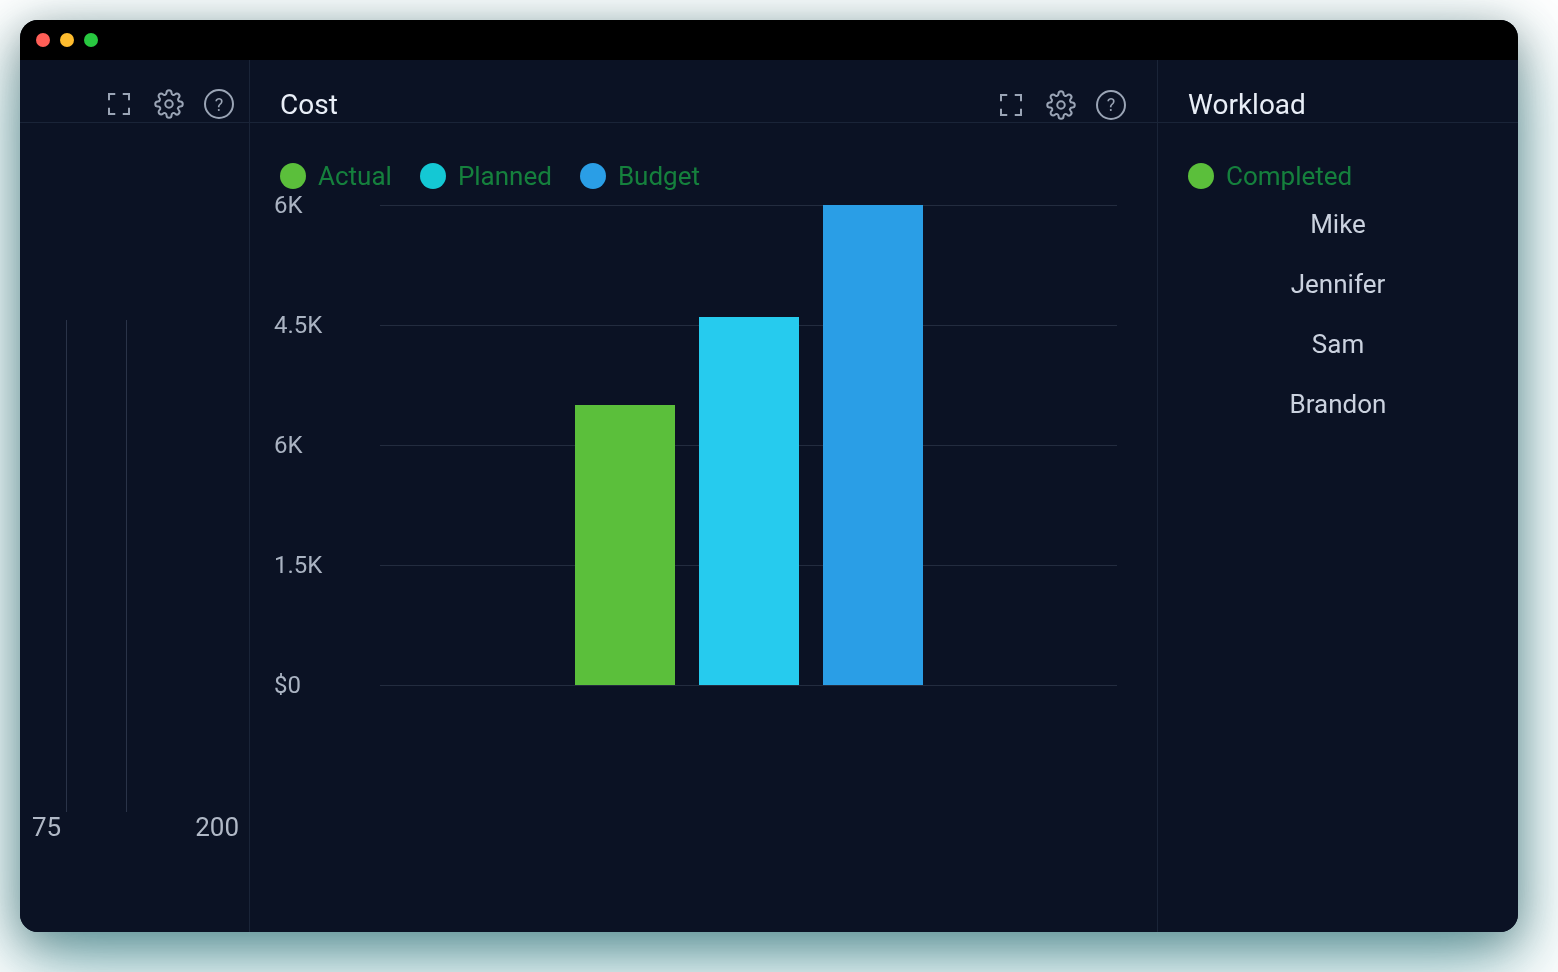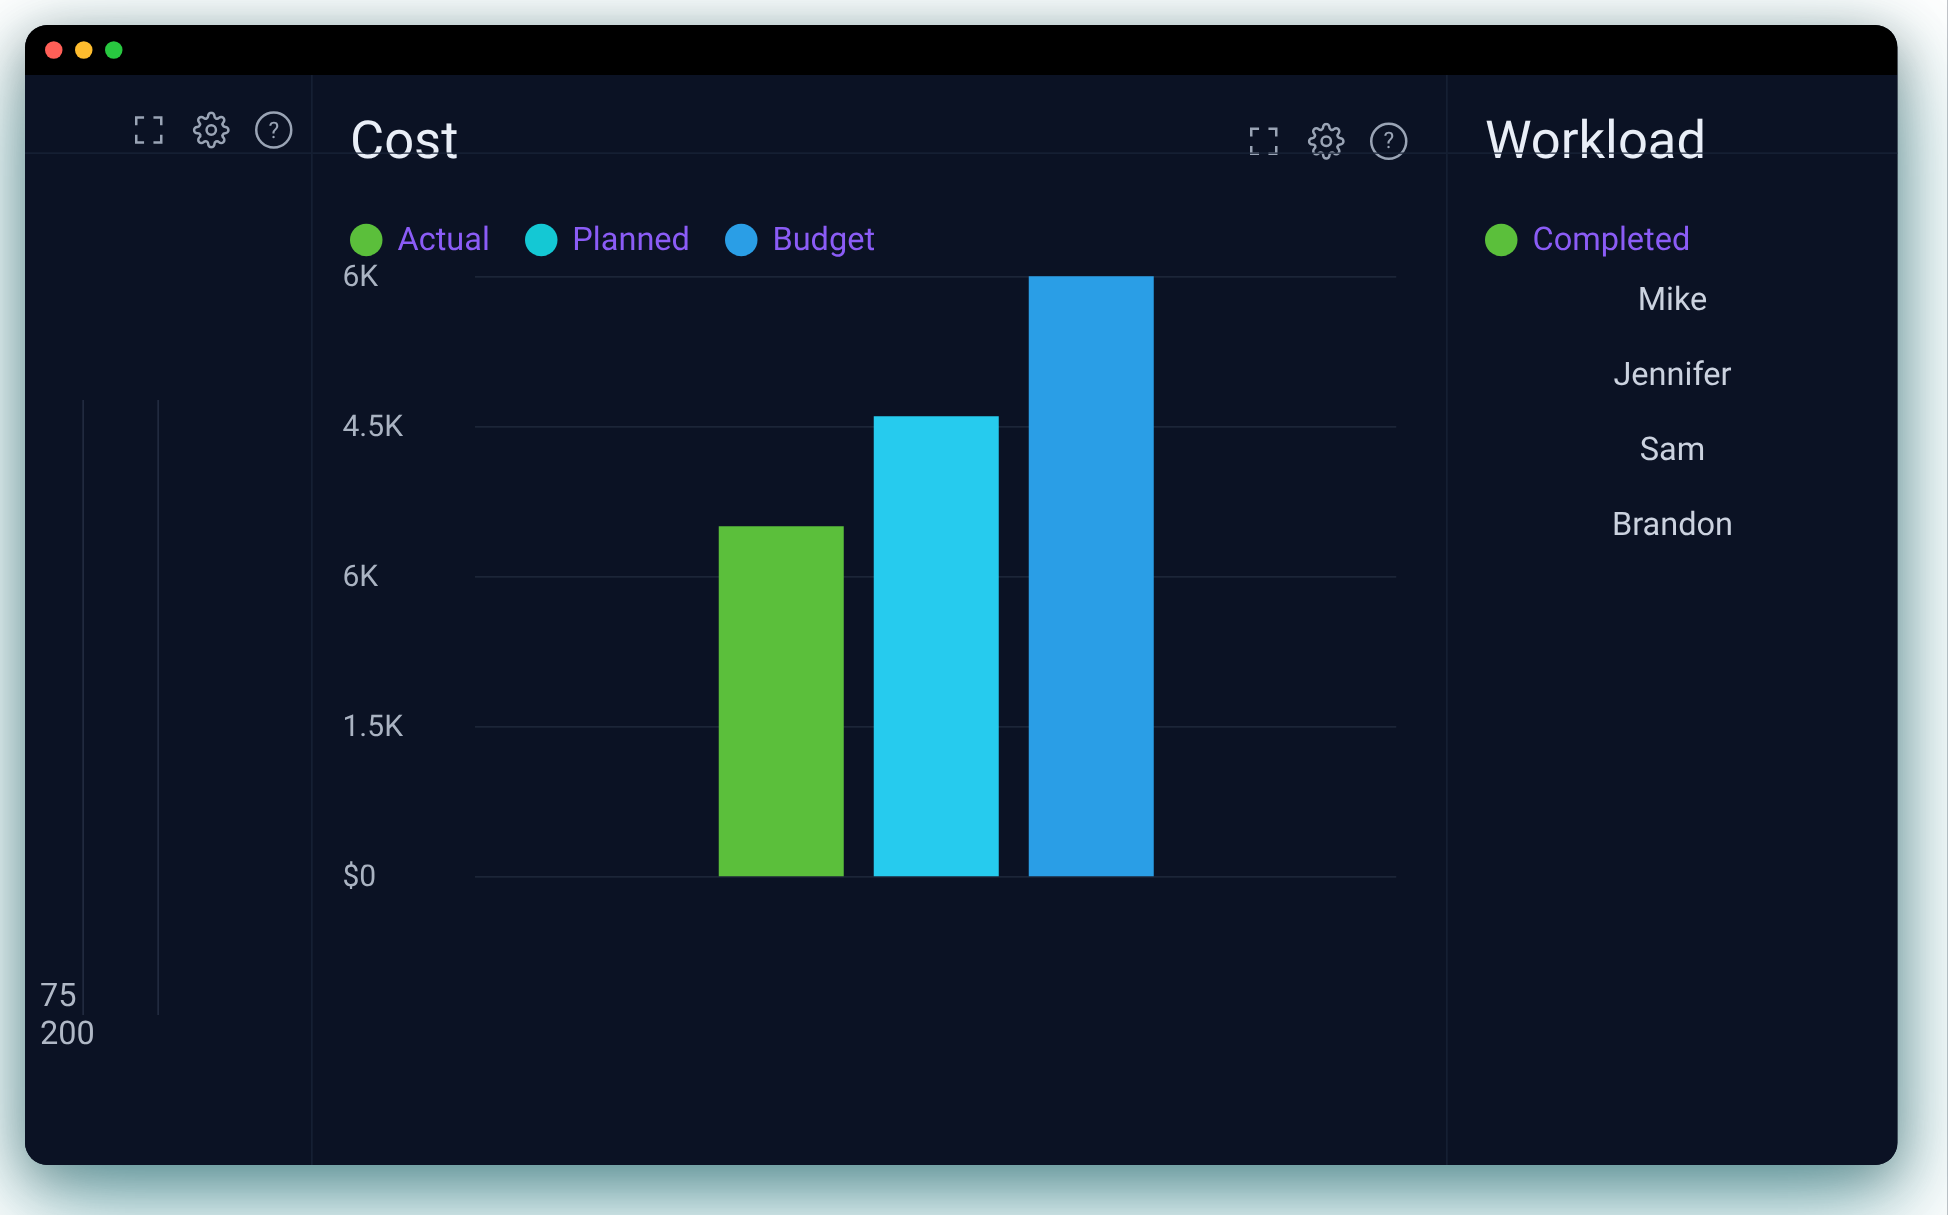--- a/index.html
+++ b/index.html
@@ -43,48 +43,48 @@
   top: 62px; left: 0; right: 0;
   height: 1px; background: #1a2438;
 }
 .header-row {
   display: flex;
   align-items: center;
   justify-content: space-between;
   margin-bottom: 40px;
 }
 .title {
-  color: #e9eef7; font-size: 42px; font-weight: 400;
+  color: #e9eef7; font-size: 28px; font-weight: 400;
 }
 .icon-row { display: flex; align-items: center; gap: 18px; }
 .icon {
   width: 32px; height: 32px; display: inline-flex; align-items: center; justify-content: center;
   color: #9aa4b5;
   cursor: pointer;
 }
 .icon svg { width: 30px; height: 30px; stroke: currentColor; fill: none; stroke-width: 1.6; }
 .help-circle { border: 2px solid #9aa4b5; border-radius: 50%; width: 30px; height: 30px; display:flex; align-items:center; justify-content:center; color:#9aa4b5; font-size:18px; }
 .legend { display: flex; align-items: center; gap: 28px; margin-bottom: 14px; }
 .legend-item { display: flex; align-items: center; gap: 12px; }
 .swatch { width: 26px; height: 26px; border-radius: 50%; }
-.legend-label { color: #8b5cf6; font-size: 26px; }
+.legend-label { color: #15803d; font-size: 26px; }
 
 
 .chart-wrap { position: relative; padding-left: 100px; padding-right: 10px; height: 480px; margin-top: 8px; }
 .y-labels { position: absolute; left: 0; top: 0; bottom: 0; width: 90px; }
 .y-label { position: absolute; right: 6px; transform: translateY(-50%); color: #aab3c2; font-size: 24px; text-align: left; width: 100%; }
 .plot { position: absolute; left: 100px; right: 10px; top: 0; bottom: 0; }
 .gridline { position: absolute; left: 0; right: 0; height: 1px; background: #232c3f; }
 .bars { position: absolute; left: 0; right: 0; bottom: 0; display: flex; justify-content: center; gap: 24px; align-items: flex-end; height: 100%; }
 .bar { width: 100px; }
 
 
 .left-axes { position: absolute; left: 46px; right: 60px; top: 260px; bottom: 120px; }
 .left-vline { position:absolute; top:0; bottom:0; width:1px; background:#2a3348; }
-.left-xticks { position:absolute; left:12px; right:10px; bottom:90px; display:flex; justify-content:space-between; color:#b0b8c6; font-size:26px;flex-direction:column; }
+.left-xticks { position:absolute; left:12px; right:10px; bottom:90px; display:flex; justify-content:space-between; color:#b0b8c6; font-size:26px; }
 
 
 .names-list { display:flex; flex-direction:column; gap:30px; margin-top:18px;text-align:center; }
 .name-item { color:#cbd2df; font-size:26px; }
 
 </style>
 </head>
 <body>
 
 <div class="window-shadow">

